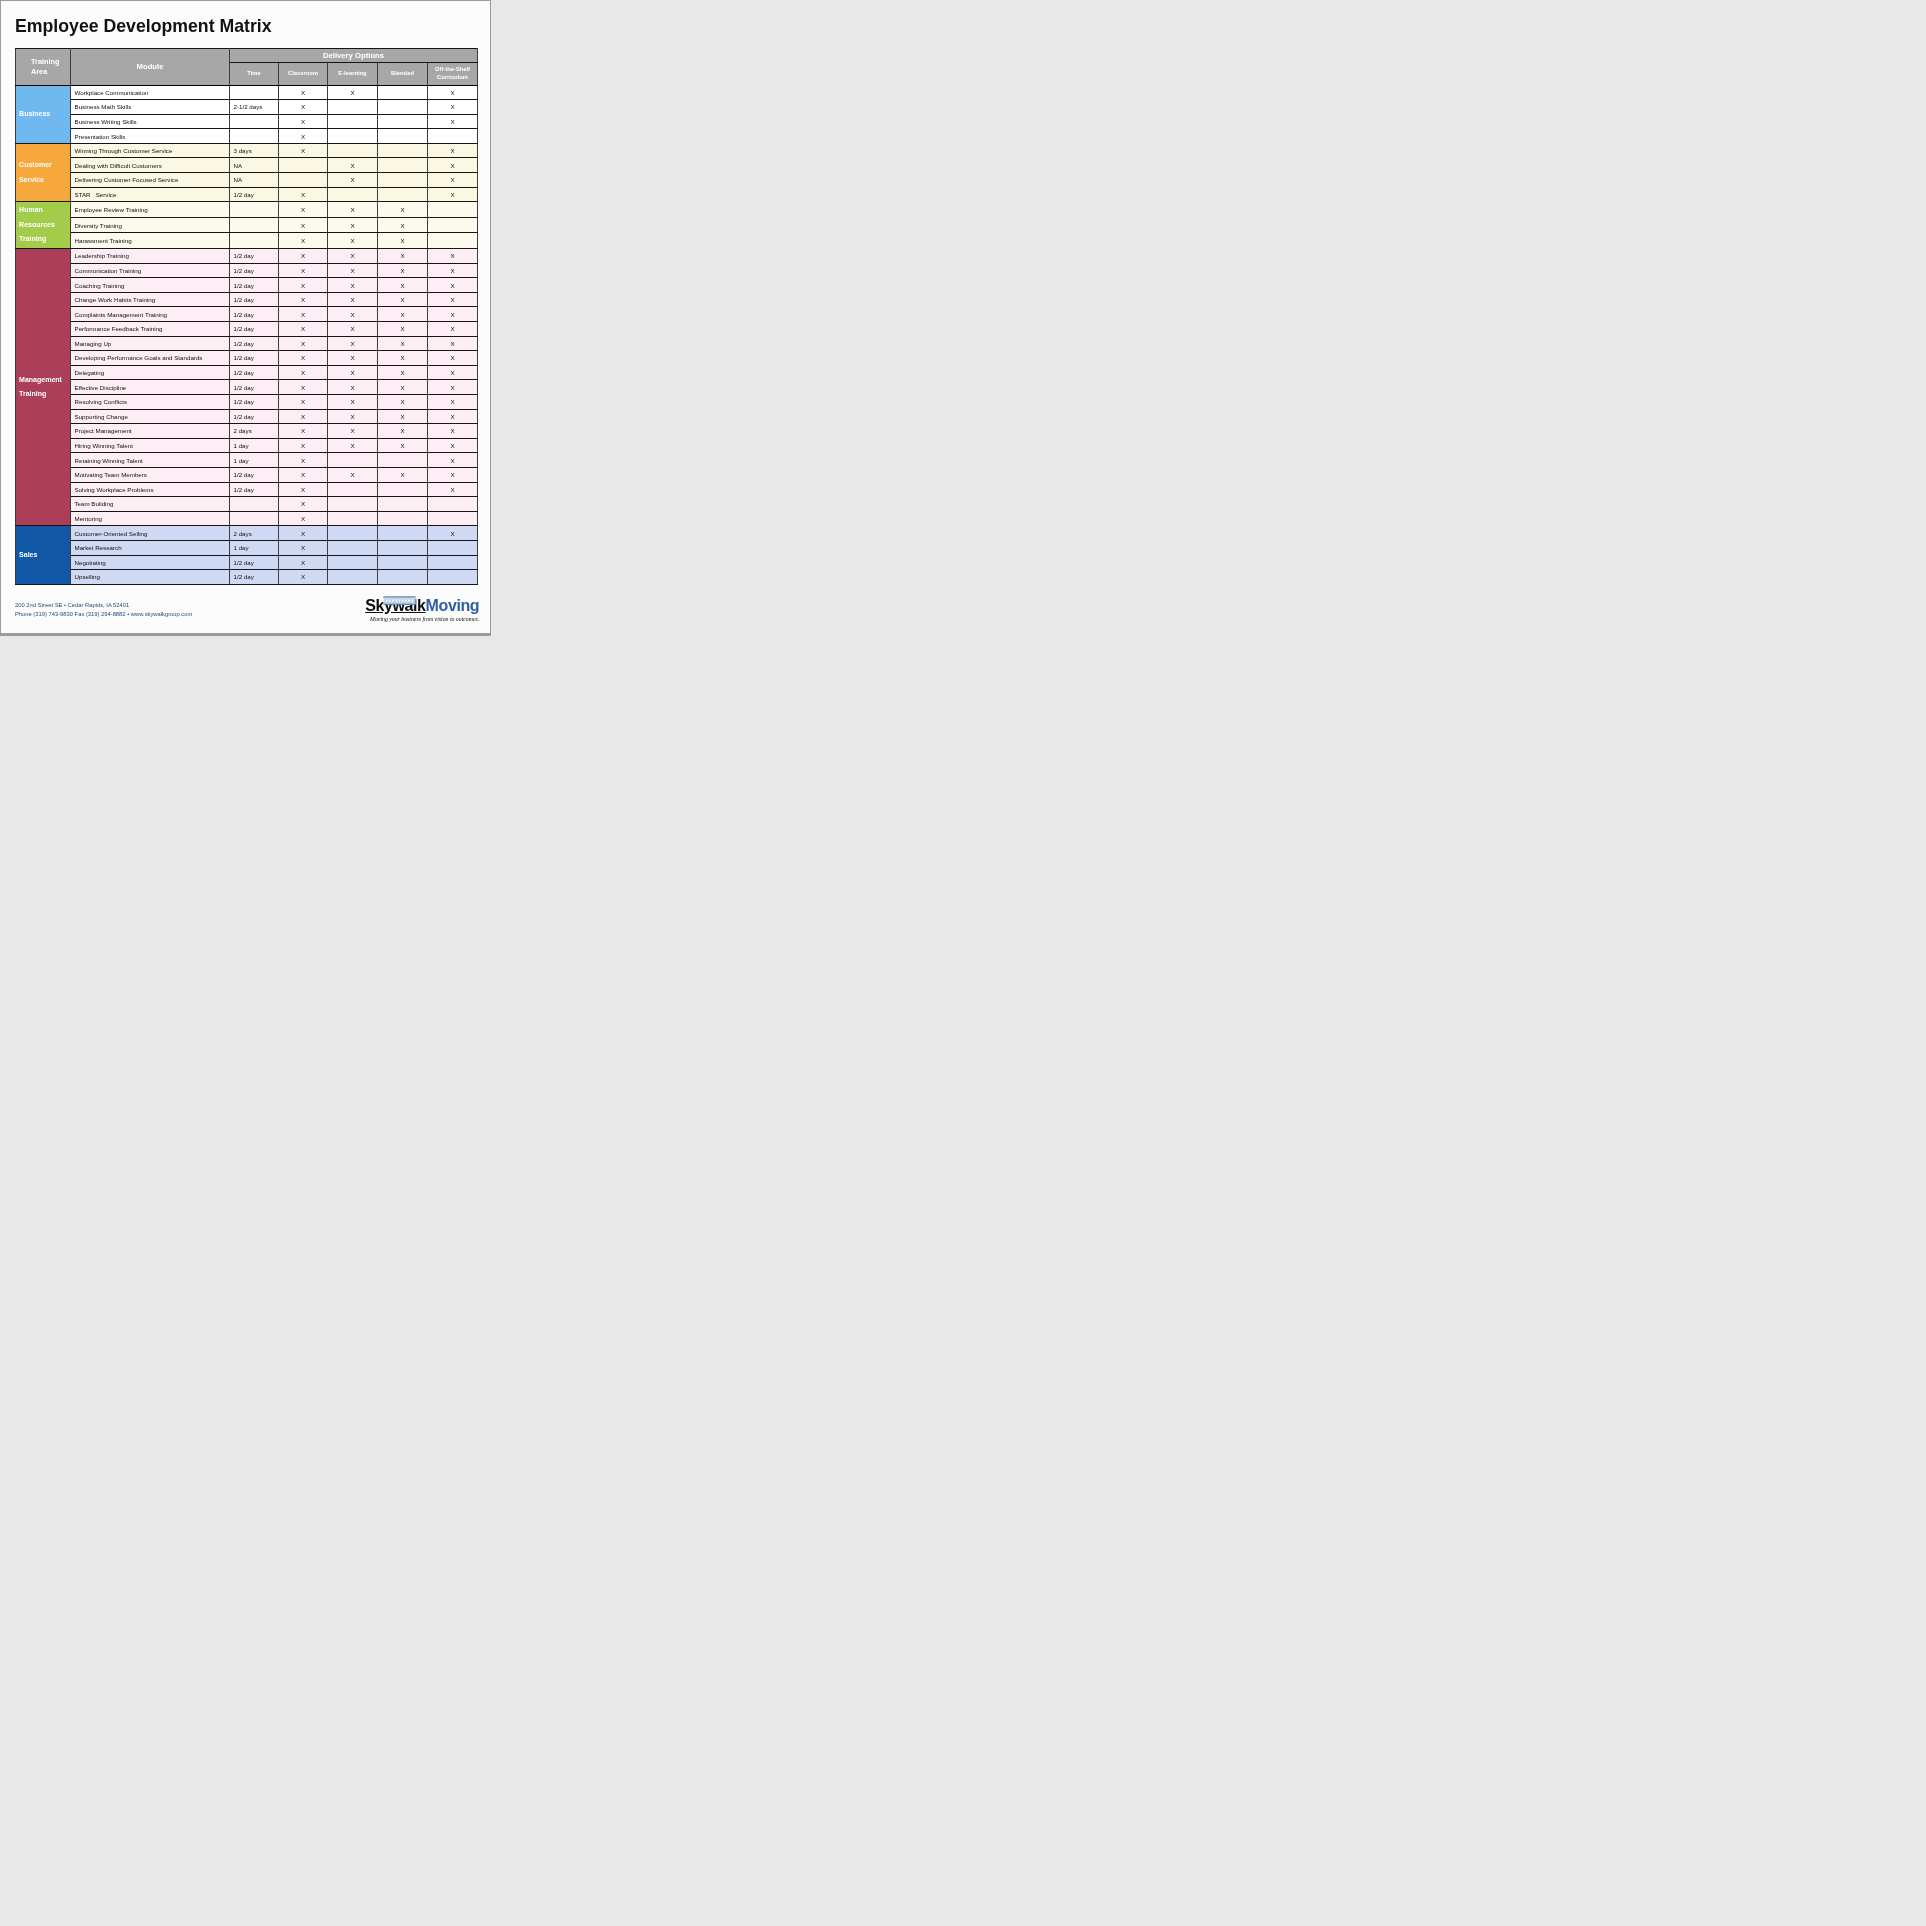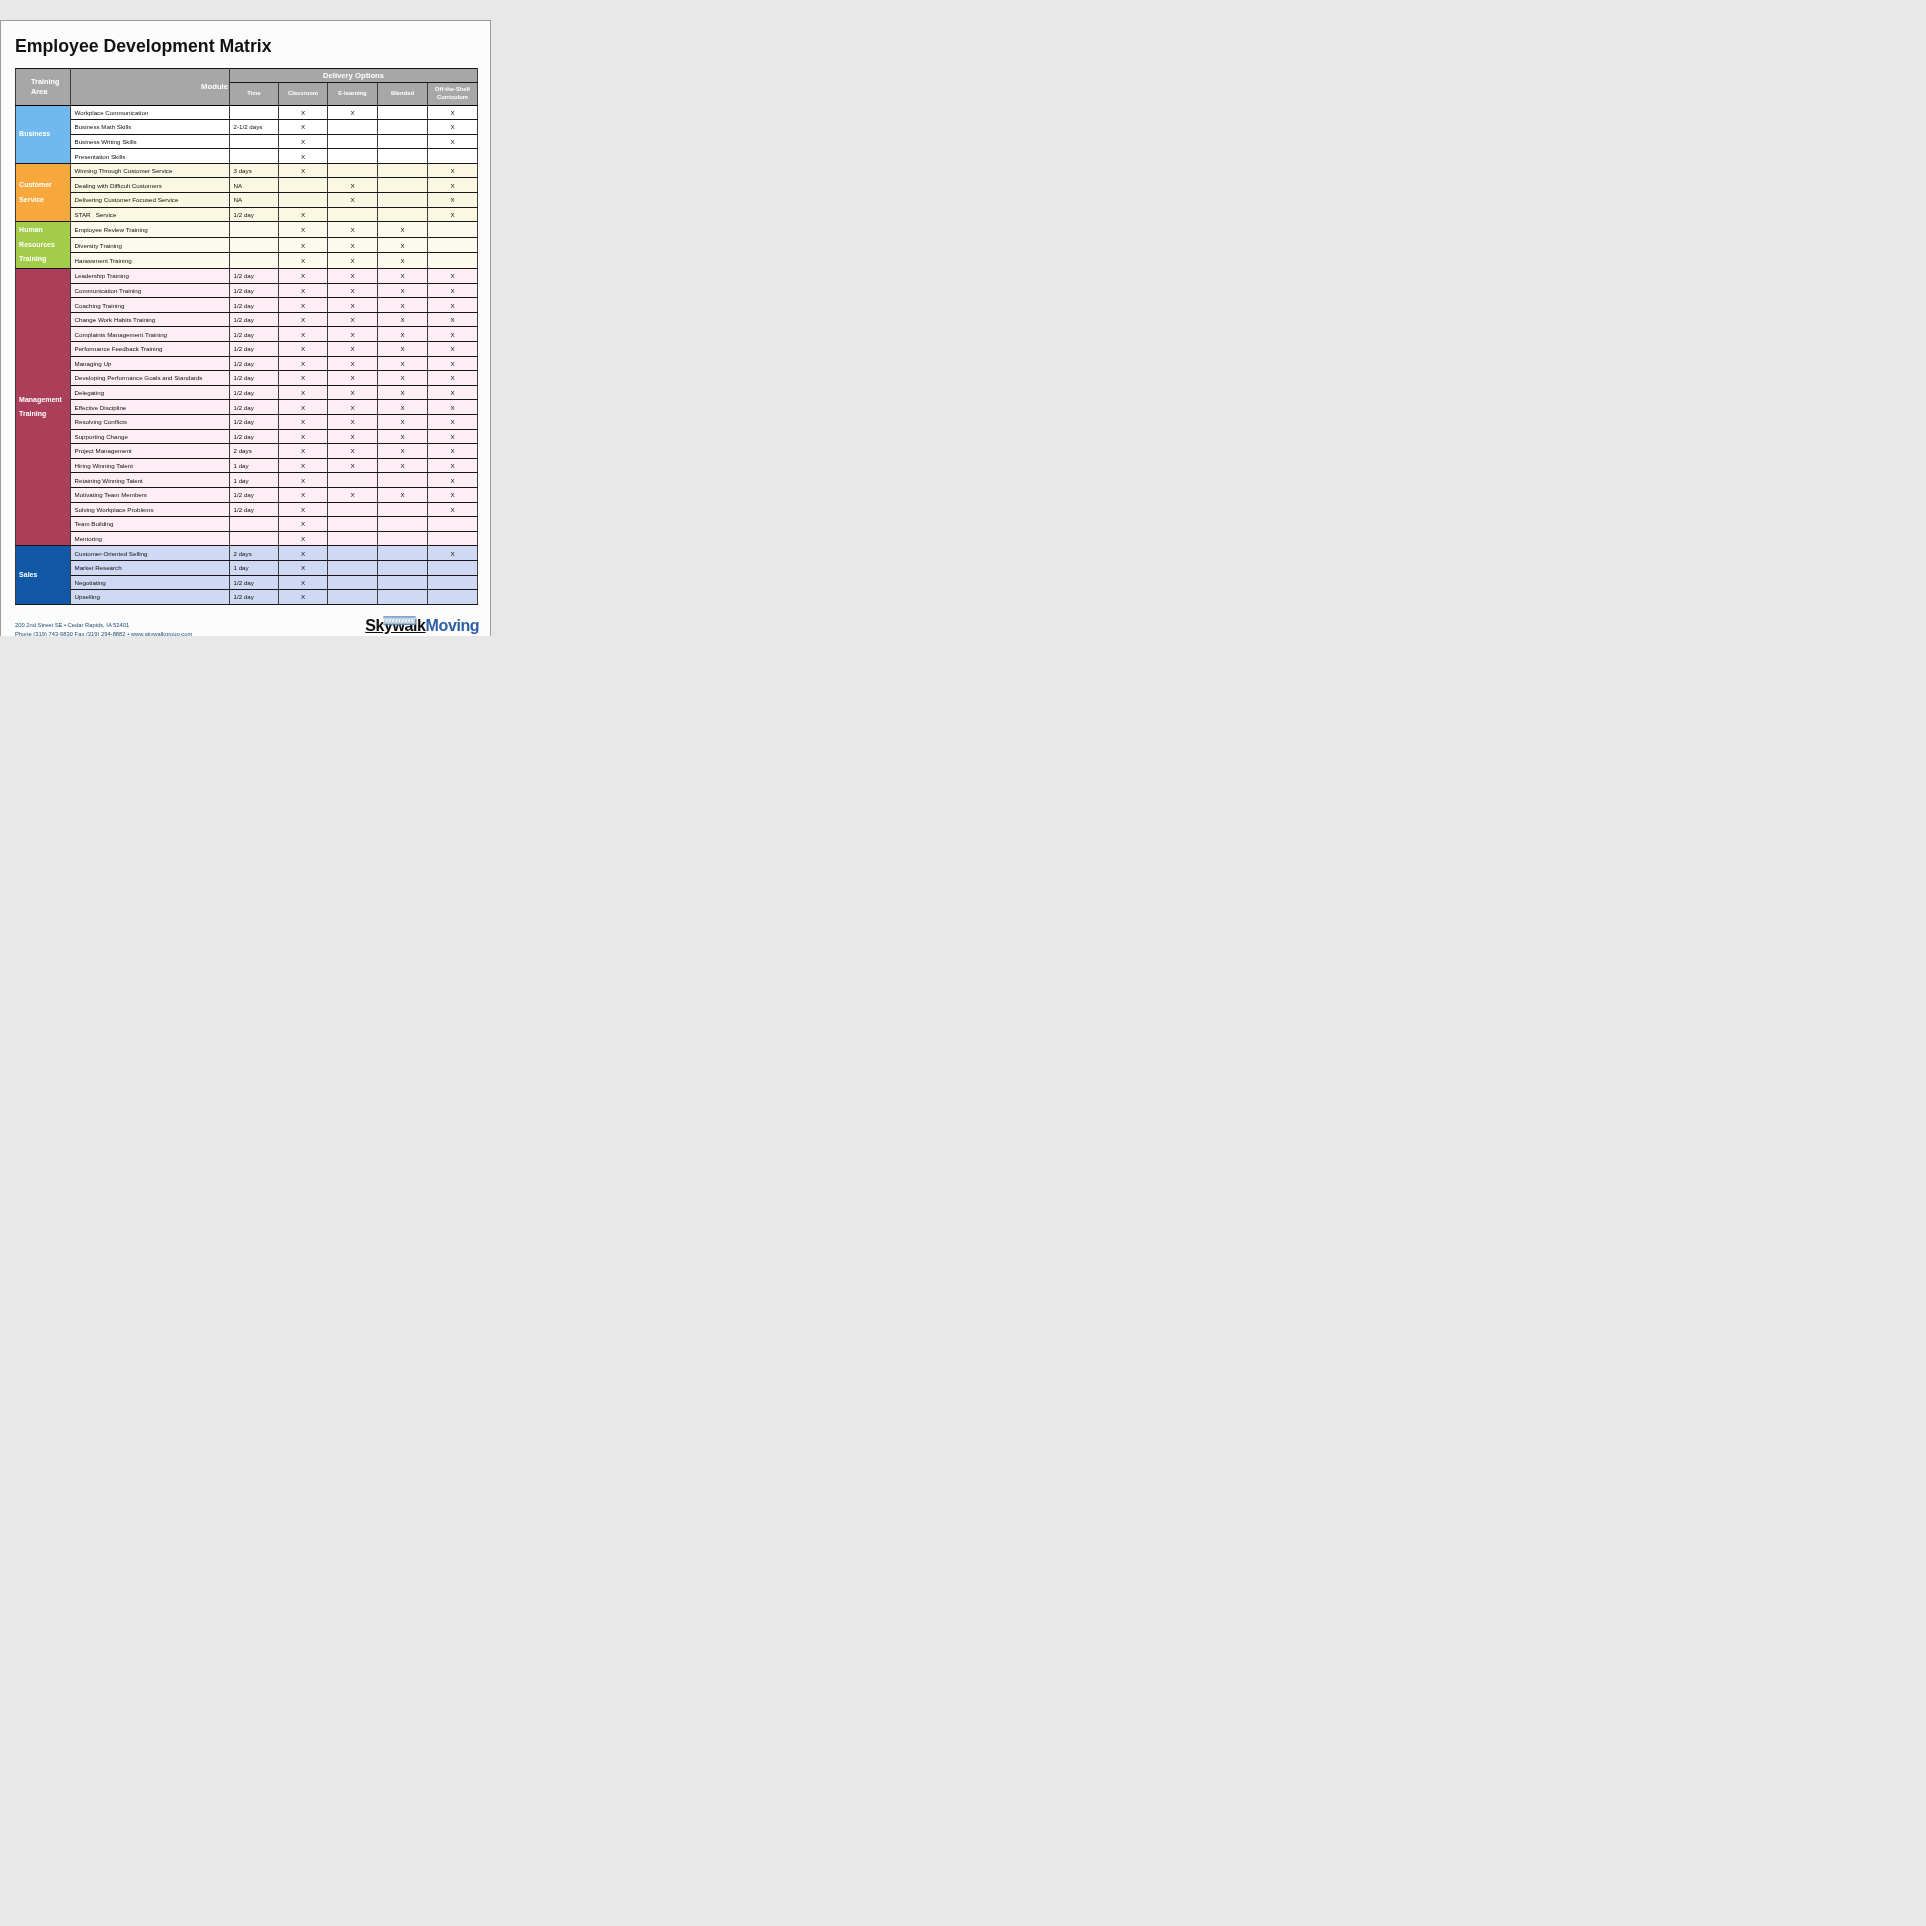--- a/index.html
+++ b/index.html
@@ -1,19 +1,19 @@
 <!DOCTYPE html>
 <html style="font-size:6.2px"><head>
 <meta charset="utf-8">
 <style>
   html,body{margin:0;padding:0;background:#e8e8e8;}
   body{width:491px;height:636px;font-family:"Liberation Sans","DejaVu Sans",sans-serif;}
   .page{position:relative;width:491px;height:636px;box-sizing:border-box;
         background:#FCFCFC;border-style:solid;border-color:#9B9B9B;
-        border-width:1.2px 1.2px 3.9px 1.2px;overflow:hidden;margin-top:20px;}
+        border-width:1.2px 1.2px 3.9px 1.2px;overflow:hidden;}
   .title{position:absolute;left:14px;top:14.6px;font-size:17.7px;font-weight:600;
          color:#121212;letter-spacing:0;}
   
   table.matrix{position:absolute;left:14px;top:47px;border-collapse:collapse;
         table-layout:fixed;width:461px;background:#fff;border:0.8px solid #000;}
   .matrix th,.matrix td{box-sizing:border-box;border-left:0.4px solid #3c3c3c;
         border-right:0.4px solid #3c3c3c;border-top:0.4px solid #151515;
         border-bottom:0.4px solid #151515;overflow:hidden;}
   .matrix thead th{background:#A7A7A7;color:#fff;font-weight:bold;}
   tr.h1{height:13.5px;}
@@ -56,21 +56,21 @@
         <col style="width:159px">
         <col style="width:49px">
       <col style="width:49px">
         <col style="width:50px">
         <col style="width:50px">
       <col style="width:50px">
     </colgroup>
     <thead>
       <tr class="h1">
         <th class="th-area" rowspan="2" style="background: rgb(167, 167, 167);">Training Area</th>
-        <th class="th-module" rowspan="2" style="background: rgb(167, 167, 167); text-align: right;">Module</th>
+        <th class="th-module" rowspan="2" style="background: rgb(167, 167, 167);">Module</th>
         <th class="th-delivery" colspan="5" style="background: rgb(167, 167, 167);">Delivery Options</th>
       </tr>
       <tr class="h2">
         <th style="background: rgb(167, 167, 167);">Time</th>
         <th style="background: rgb(167, 167, 167);">Classroom</th>
         <th style="background: rgb(167, 167, 167);">E-learning</th>
         <th style="background: rgb(167, 167, 167);">Blended</th>
         <th style="background: rgb(167, 167, 167);">Off-the-Shelf Curriculum</th>
       </tr>
     </thead>

